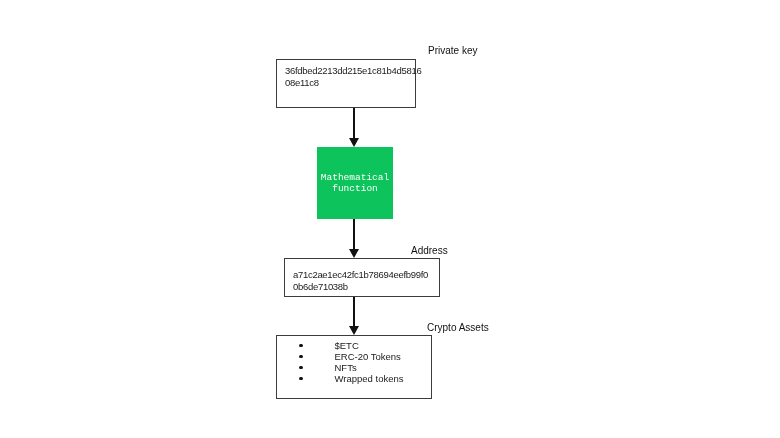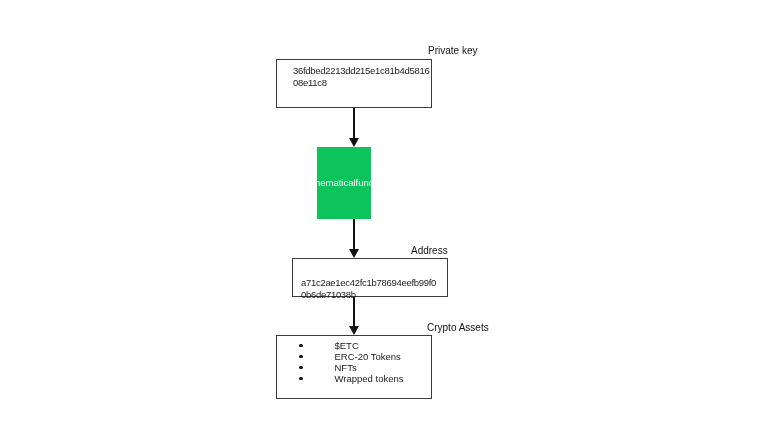--- a/index.html
+++ b/index.html
@@ -30,21 +30,21 @@
     border: 1.5px solid #3c3c3c;
     background: #ffffff;
   }
   .hash-line {
     font-size: 9.5px;
     line-height: 11.5px;
     letter-spacing: -0.3px;
     white-space: nowrap;
     color: #1b1b1b;
   }
-  #box-private { left: 276px; top: 59px; width: 156px; height: 49px; padding: 5px 16px; }
+  #box-private { left: 276px; top: 59px; width: 140px; height: 49px; padding: 5px 8px; }
   #label-private { left: 381px; top: 45px; }
 
   .vline {
     position: absolute;
     left: 352.5px;
     width: 2px;
     background: #111111;
   }
   .arrowhead {
     position: absolute;
@@ -57,33 +57,35 @@
   }
   #arrow1-line { top: 108px; height: 31px; }
   #arrow1-head { top: 138px; }
   #arrow2-line { top: 219px; height: 31px; }
   #arrow2-head { top: 249px; }
   #arrow3-line { top: 297px; height: 30px; }
   #arrow3-head { top: 326px; }
 
   #box-function {
     position: absolute;
-    left: 317px; top: 147px; width: 54px; height: 72px;
+    left: 317px; top: 147px; width: 76px; height: 72px;
     background: #0cc35c;
     display: flex;
+    flex-direction: column;
     align-items: center;
     justify-content: center;
     color: #ffffff;
     font-size: 9.5px;
     line-height: 11.5px;
     text-align: center;
+    font-family: Liberation Mono, monospace;
   }
 
   #label-address { left: 364px; top: 245px; }
-  #box-address { left: 292px; top: 258px; width: 156px; height: 39px; padding: 18px 8px; }
+  #box-address { left: 284px; top: 258px; width: 156px; height: 39px; padding: 10px 8px; }
 
   #label-crypto { left: 380px; top: 322px; }
   #box-crypto { left: 276px; top: 335px; width: 156px; height: 64px; padding: 4px 0; }
 
   .bullet-row {
     display: flex;
     align-items: center;
     height: 11px;
     gap: 12px;
   }

